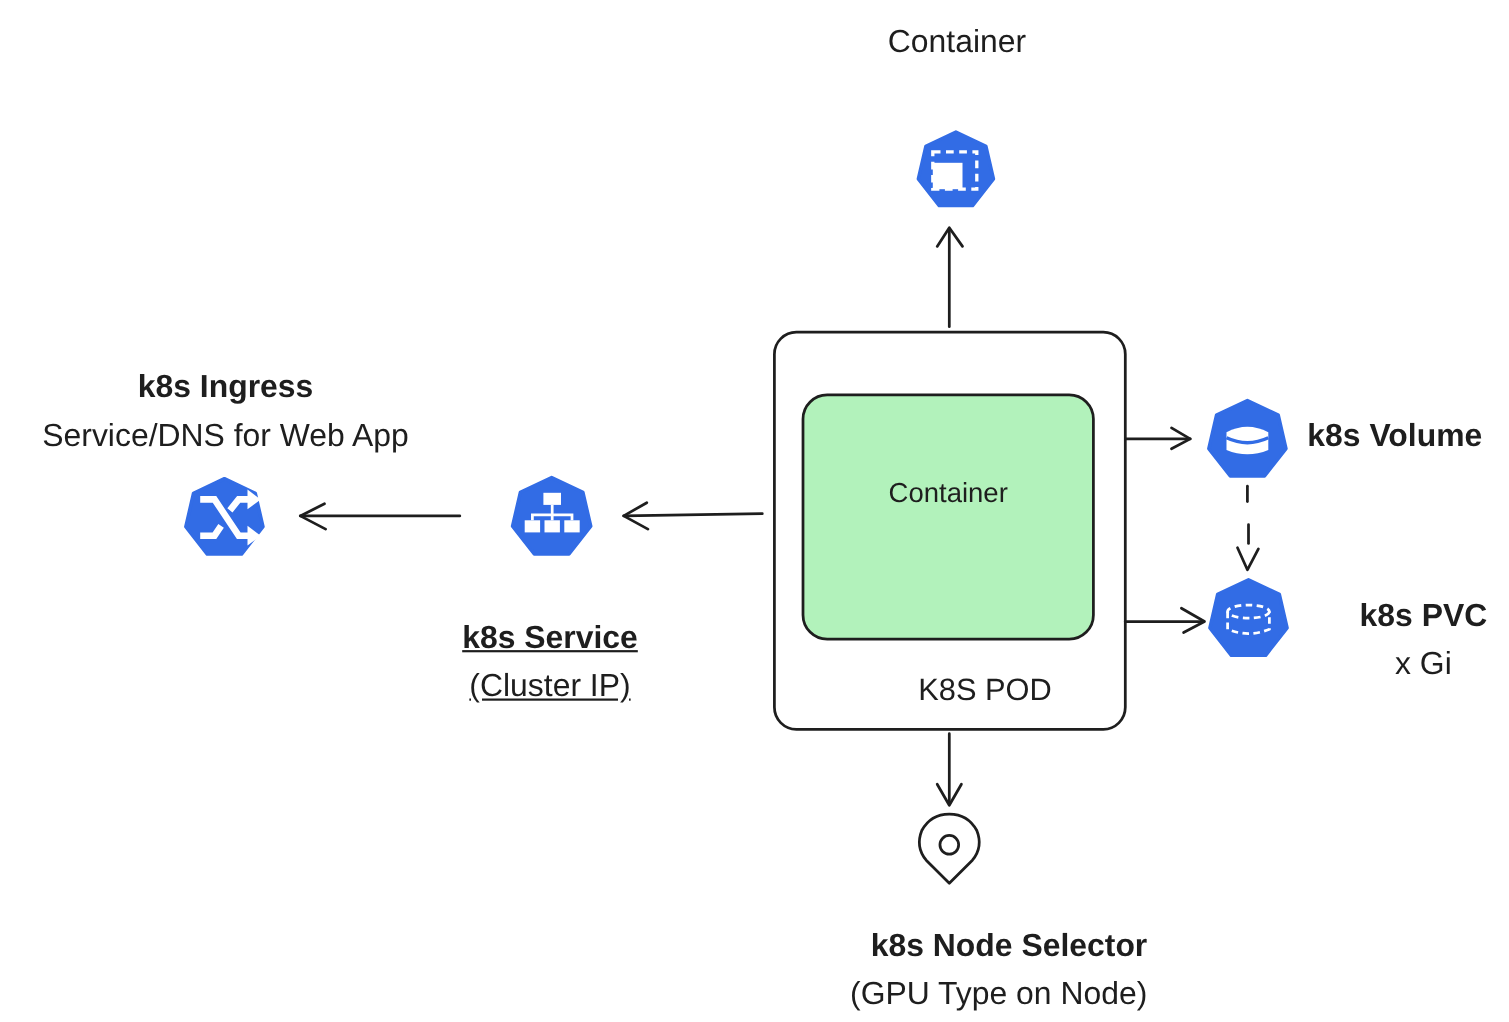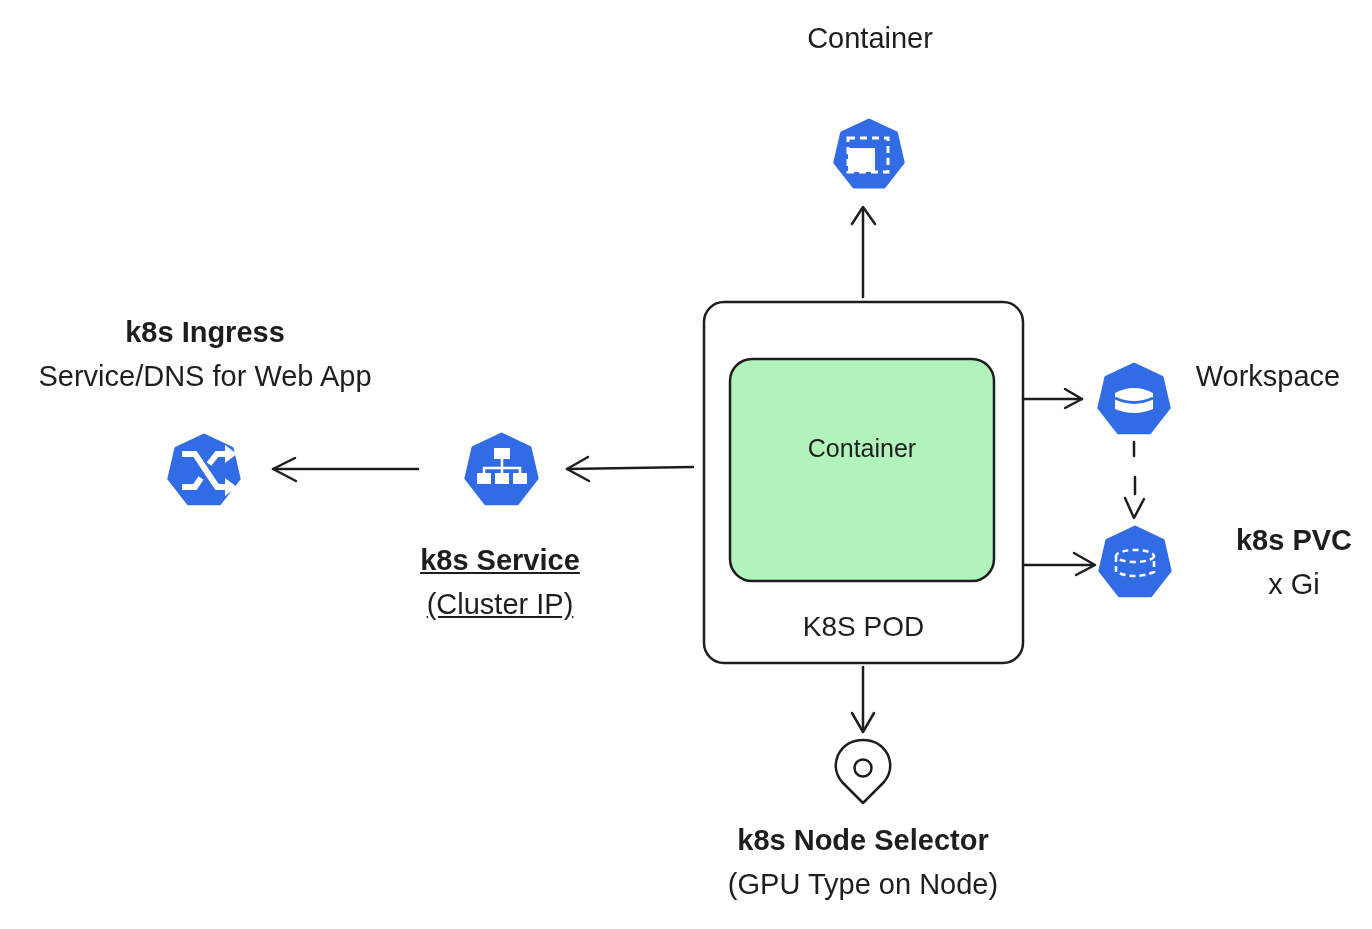--- a/index.html
+++ b/index.html
@@ -1,20 +1,20 @@
 <!DOCTYPE html>
 <html><head>
 <meta charset="utf-8">
 <style>
   html, body { margin: 0; padding: 0; background: #ffffff; }
   body { width: 1372px; height: 929px; position: relative; overflow: hidden;
          font-family: "Liberation Sans", "DejaVu Sans", sans-serif; color: #1e1e1e; }
   svg.canvas { position: absolute; left: 0; top: 0; }
   .lbl { position: absolute; text-align: center; font-size: 29px; line-height: 44px; white-space: nowrap; }
-  .lbl .b { font-weight: bold; display: block; }
+  .lbl .b { font-weight: bold; display: block; margin-top: 20px; }
   .lbl .r { font-weight: normal; display: block; }
   .inner { position: absolute; text-align: center; font-size: 25px; line-height: 38px; }
 </style>
 </head>
 <body>
 
 <svg class="canvas" width="1372" height="929" viewBox="0 0 1372 929" xmlns="http://www.w3.org/2000/svg">
   <defs>
     <symbol id="hept" viewBox="0 0 100 100">
       <path d="M50 4 L86 21 L95 60 L70 92 L30 92 L5 60 L14 21 Z" fill="#326ce5" stroke="#326ce5" stroke-width="4" stroke-linejoin="round"></path>
@@ -119,30 +119,30 @@
   <span class="b">k8s Ingress</span>
   <span class="r">Service/DNS for Web App</span>
 </div>
 
 <div class="lbl" style="left:380px; top:538px; width:240px;text-decoration:underline;">
   <span class="b">k8s Service</span>
   <span class="r">(Cluster IP)</span>
 </div>
 
 <div class="lbl" style="left:1178px; top:354px; width:180px;">
-  <span class="r">Workspace</span>
+  <span class="b">k8s Volume</span>
 </div>
 
 <div class="lbl" style="left:1204px; top:518px; width:180px;">
   <span class="b">k8s PVC</span>
   <span class="r">x Gi</span>
 </div>
 
-<div class="lbl" style="left:683px; top:818px; width:360px;">
+<div class="lbl" style="left:683px; top:818px; width:360px;text-align:right;">
   <span class="b">k8s Node Selector</span>
   <span class="r">(GPU Type on Node)</span>
 </div>
 
 <div class="inner" style="left:730px; top:429px; width:264px;">
   <div>Container</div>
 </div>
 
-<div class="inner" style="left:704px; top:608px; width:319px; font-size:28px;">K8S POD</div>
+<div class="inner" style="left:704px; top:608px; width:319px; font-size:28px;padding-left:32px;">K8S POD</div>
 
 </body></html>

